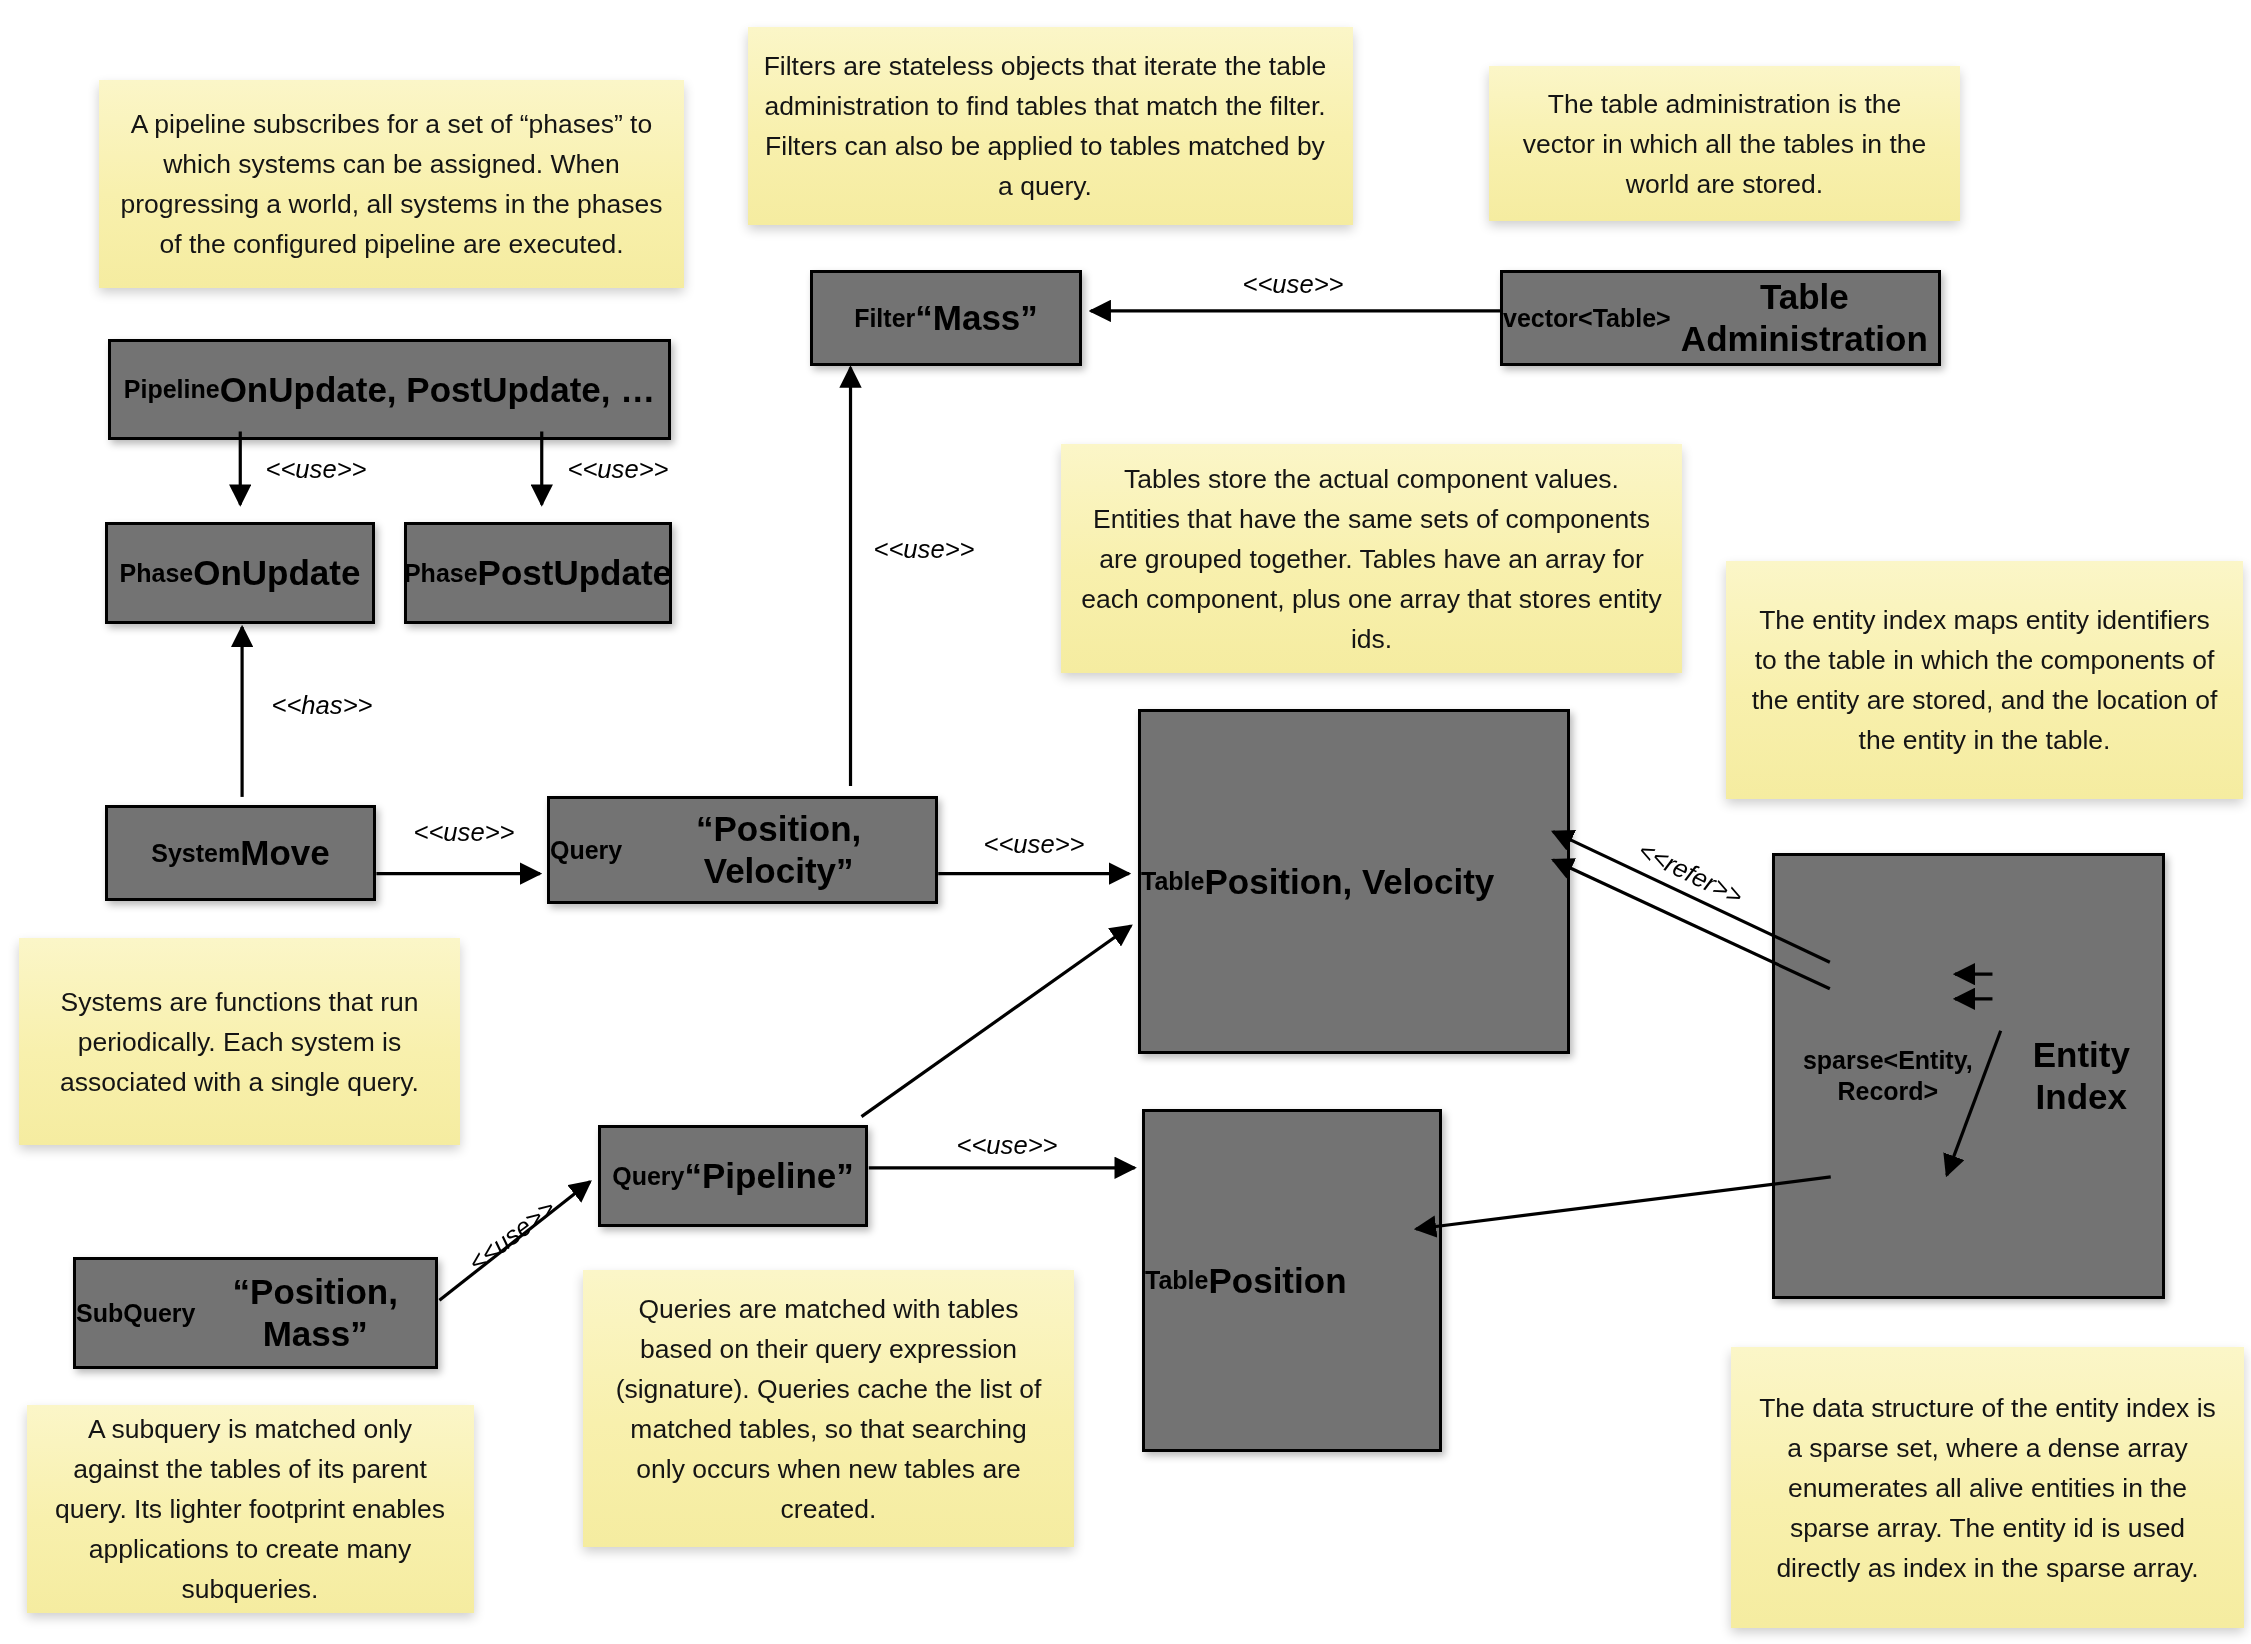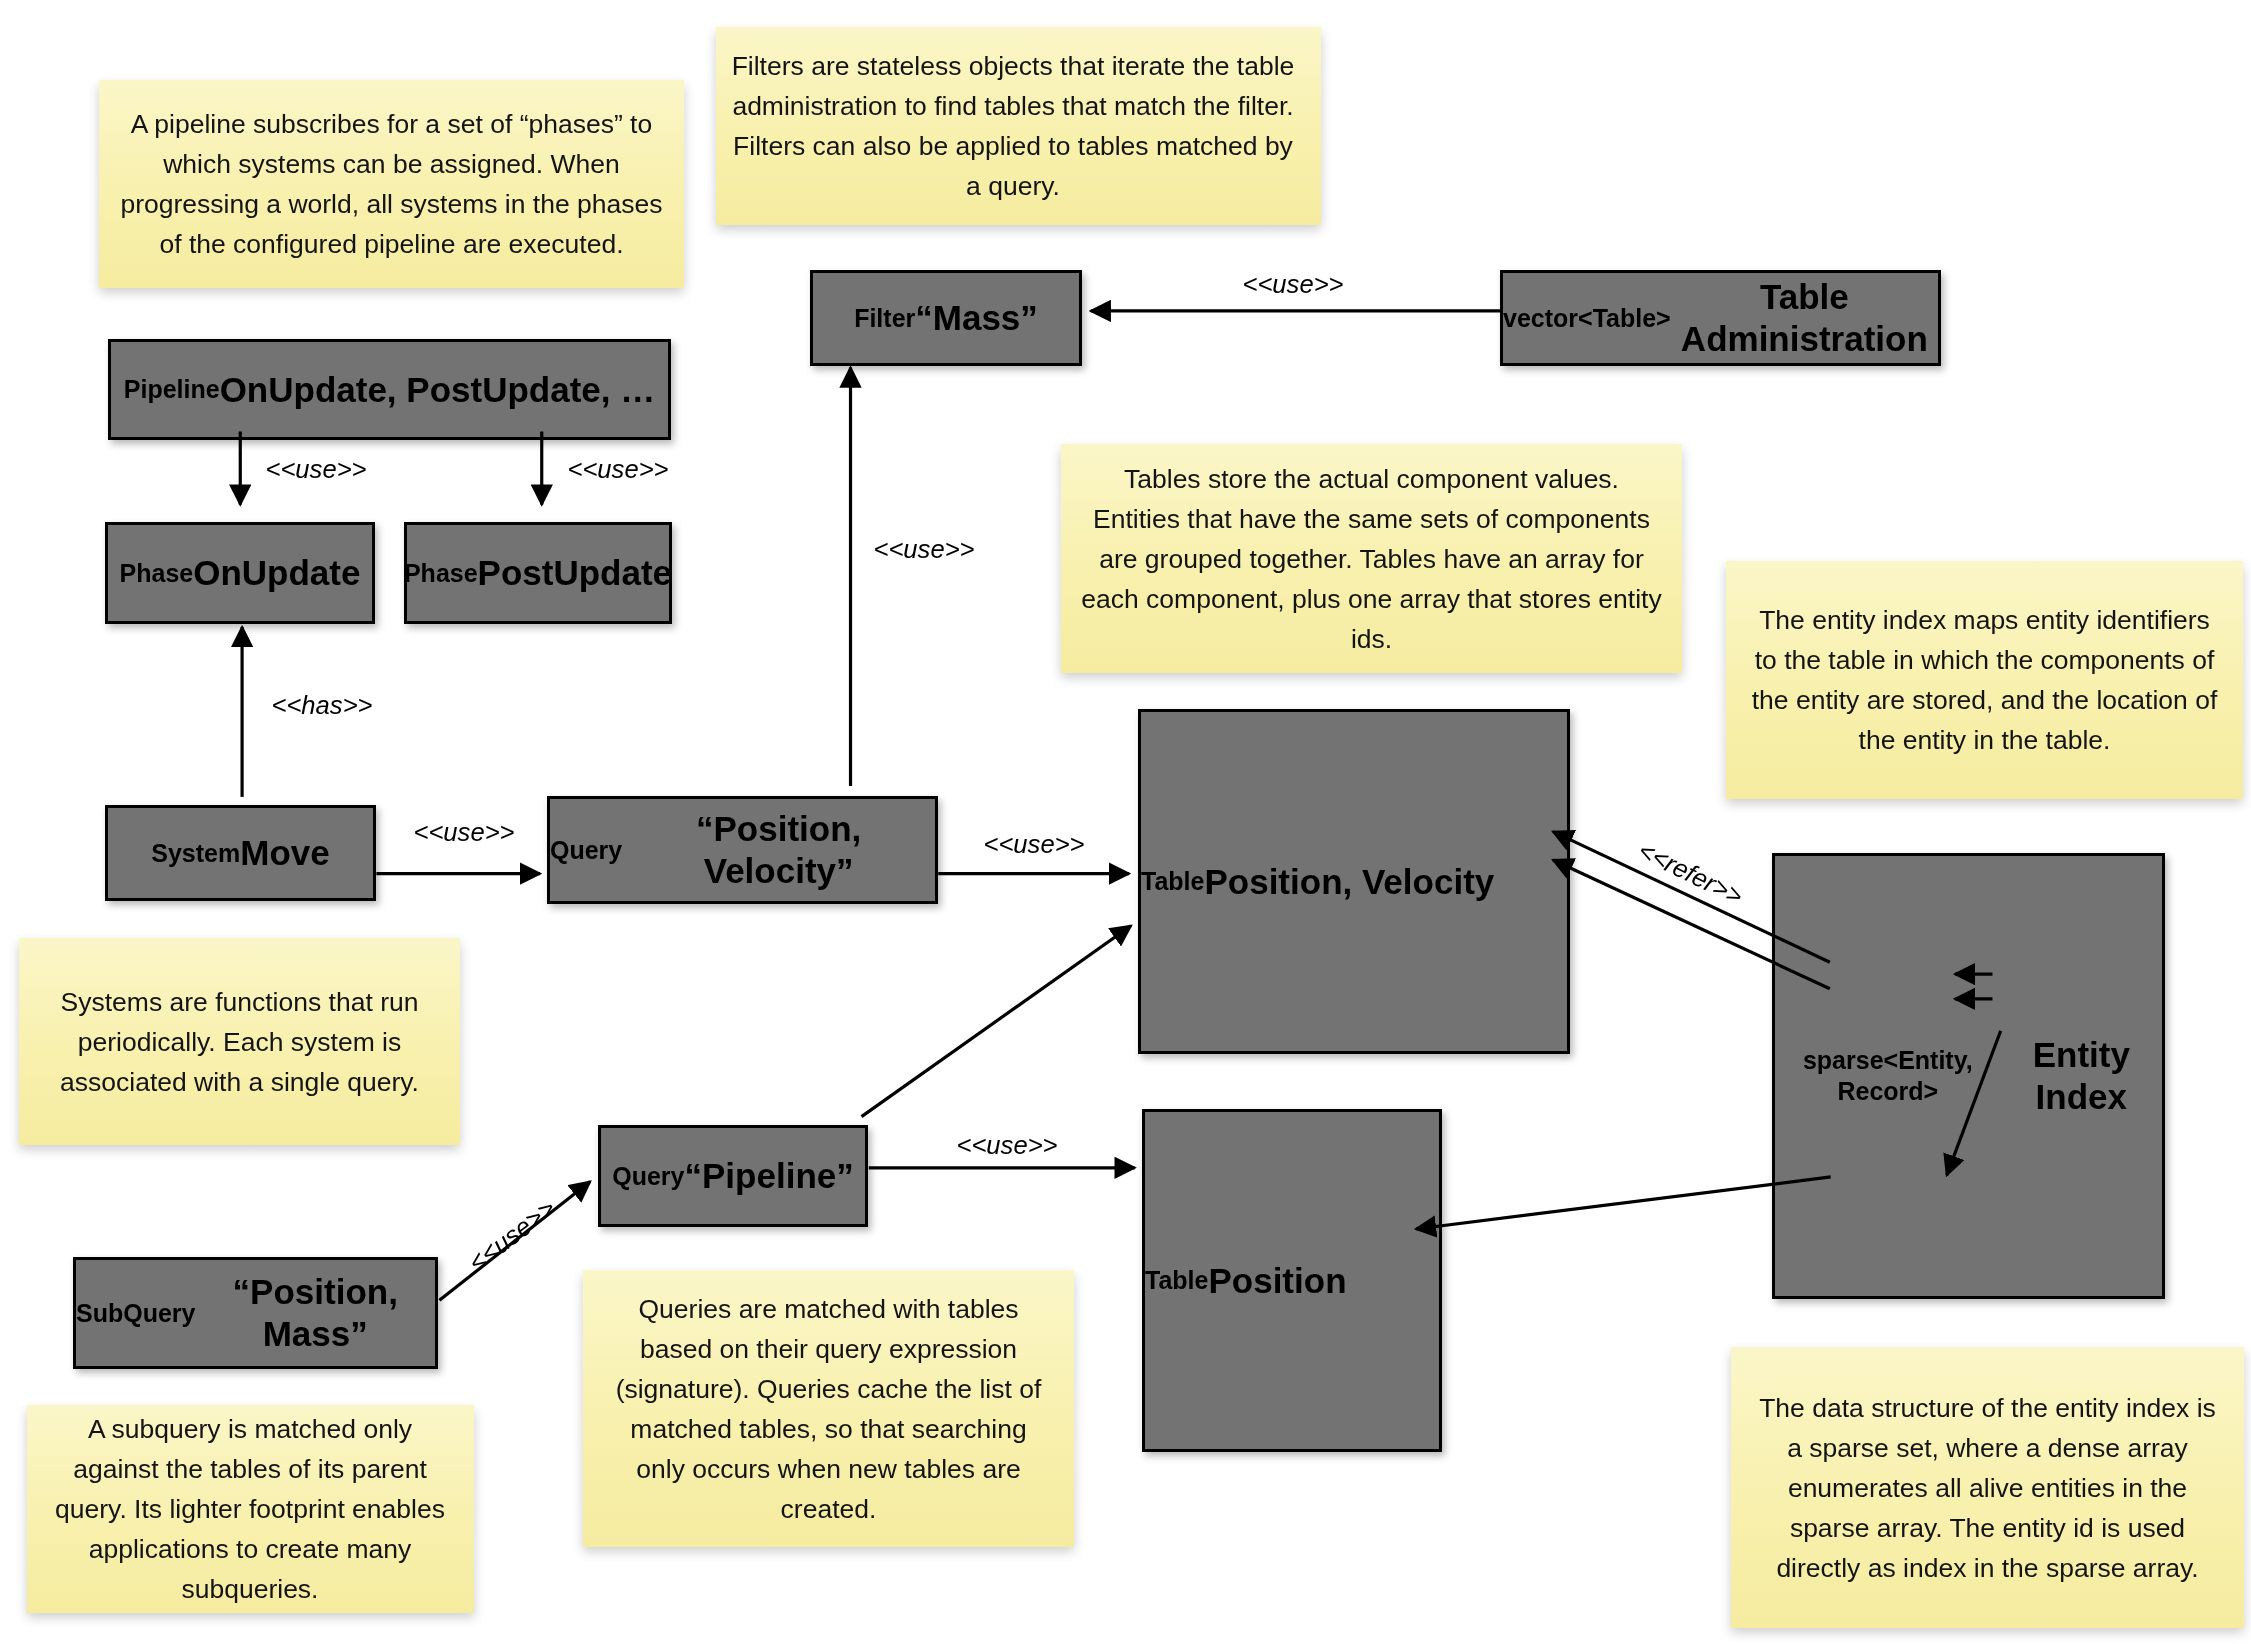--- a/index.html
+++ b/index.html
@@ -75,24 +75,27 @@
       <line x1="2181" y1="1093" x2="2140" y2="1093" marker-end="url(#arrow)"></line>
       <line x1="2190" y1="1128" x2="2131" y2="1286" marker-end="url(#arrow)"></line>
       <line x1="2004" y1="1288" x2="1550" y2="1345" marker-end="url(#arrow)"></line>
     </g>
   </svg>
 
   <div class="note" style="left:99px;top:80px;width:585px;height:208px;">
     <span>A pipeline subscribes for a set of “phases” to which systems can be assigned. When progressing a world, all systems in the phases of the configured pipeline are executed.</span>
   </div>
 
-  <div class="note" style="left:716px;top:27.4px;width:605px;height:198px;padding-left:9px;">
+  <div class="note" style="left:748px;top:27.4px;width:605px;height:198px;padding-left:9px;">
     <span>Filters are stateless objects that iterate the table administration to find tables that match the filter. Filters can also be applied to tables matched by a query.</span>
   </div>
 
+  <div class="note" style="left:1489px;top:66px;width:471px;height:155px;">
+    <span>The table administration is the vector in which all the tables in the world are stored.</span>
+  </div>
 
   <div class="note" style="left:1061px;top:444px;width:621px;height:229px;">
     <span>Tables store the actual component values. Entities that have the same sets of components are grouped together. Tables have an array for each component, plus one array that stores entity ids.</span>
   </div>
 
   <div class="note" style="left:1726px;top:561px;width:517px;height:238px;">
     <span>The entity index maps entity identifiers to the table in which the components of the entity are stored, and the location of the entity in the table.</span>
   </div>
 
   <div class="note" style="left:19px;top:938px;width:441px;height:207px;">

